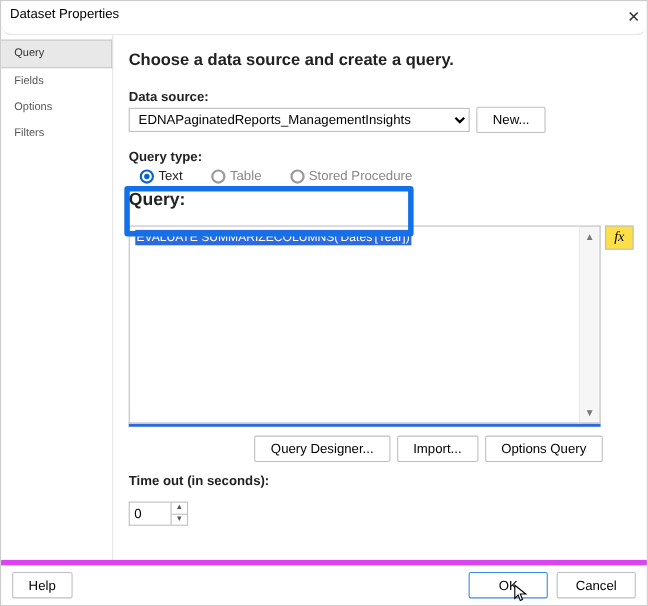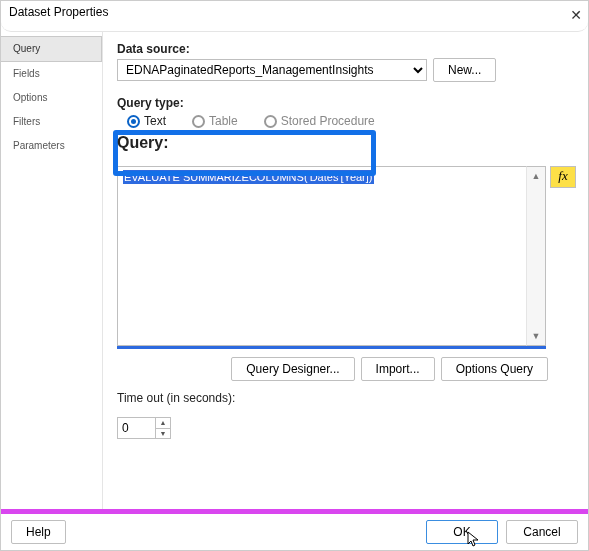--- a/index.html
+++ b/index.html
@@ -57,24 +57,24 @@
     <span class="title">Dataset Properties</span>
     <div class="close-x">✕</div>
   </div>
 
   <div class="body">
     <div class="sidebar">
       <div class="item active"><span>Query</span></div>
       <div class="item"><span>Fields</span></div>
       <div class="item"><span>Options</span></div>
       <div class="item"><span>Filters</span></div>
-      <div class="item"><span>Parameters</span></div>
     </div>
 
     <div class="main">
+      <div class="heading">Choose a data source and create a query.</div>
 
 
       <div class="block">
         <div class="lbl">Data source:</div>
         <div class="row">
           <select class="select">
             <option>EDNAPaginatedReports_ManagementInsights</option>
           </select>
           <button class="btn">New...</button>
         </div>
@@ -115,21 +115,21 @@
         <div class="blue-underline"></div>
       </div>
 
       <div class="bottom-btns">
         <button class="btn">Query Designer...</button>
         <button class="btn">Import...</button>
         <button class="btn">Options Query</button>
       </div>
 
       <div style="margin-top:10px;">
-        <div class="lbl" style="font-weight:400;">Time out (in seconds):</div>
+        <div class="lbl" style="font-weight:700;">Time out (in seconds):</div>
         <div class="timeout-row">
           <div class="spinner">
             <input value="0" style="">
             <div class="arrows">
               <div>▲</div>
               <div>▼</div>
             </div>
           </div>
         </div>
       </div>

